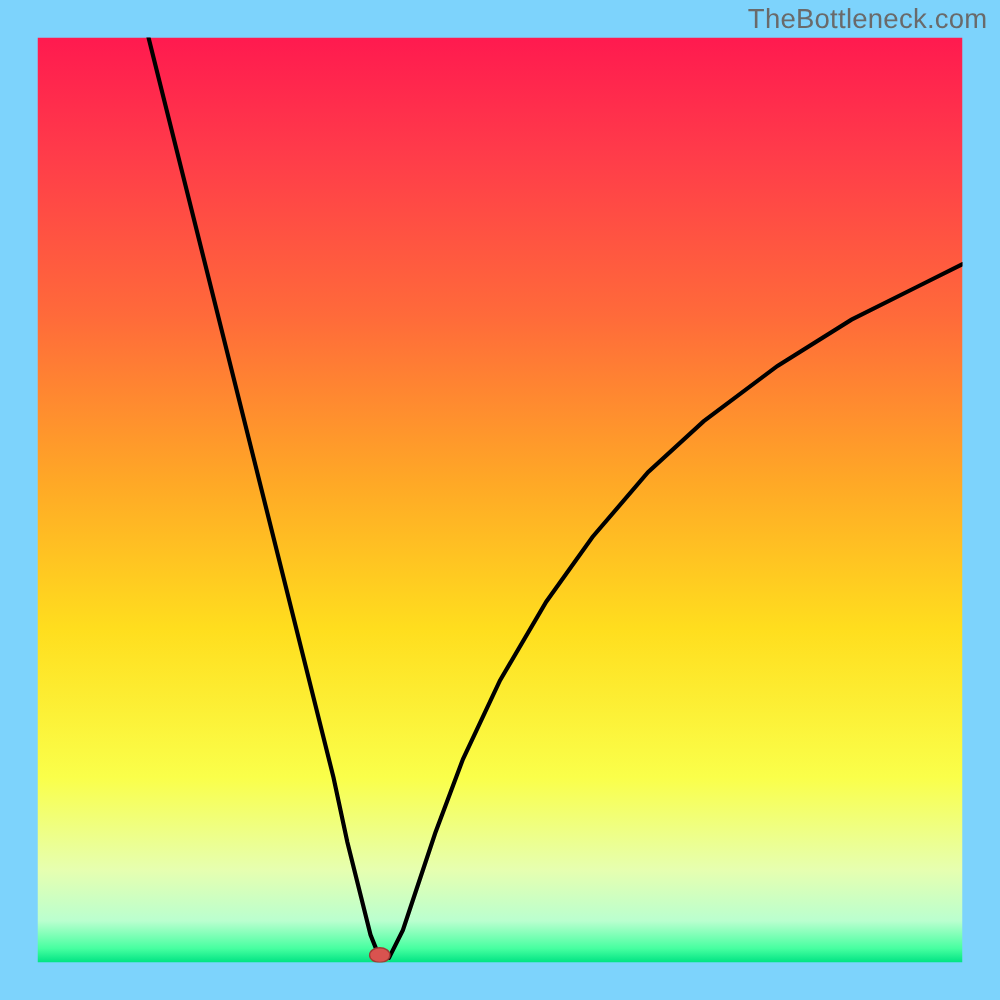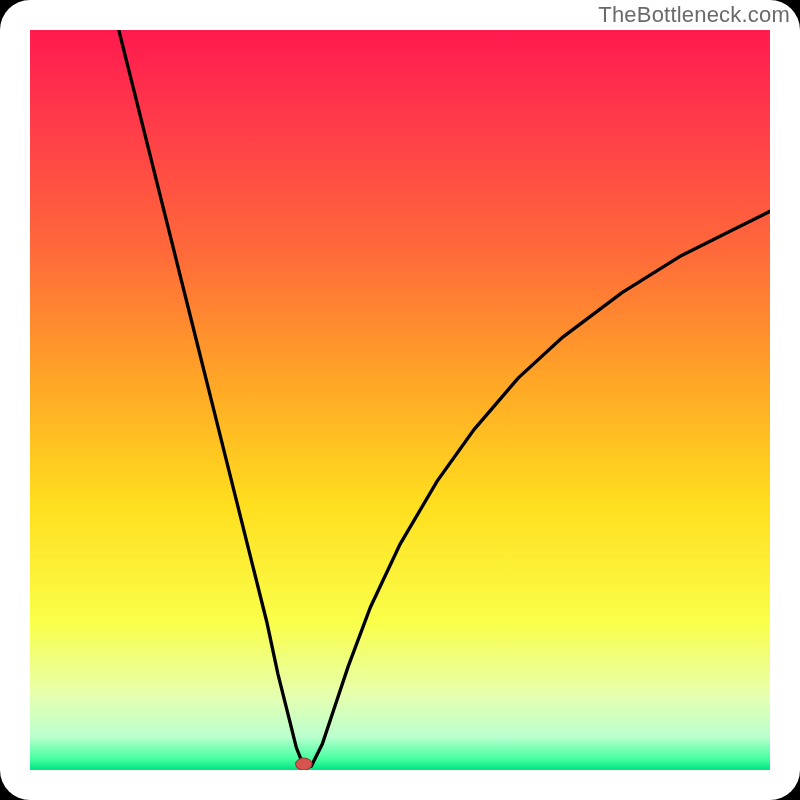--- a/index.html
+++ b/index.html
@@ -8,22 +8,21 @@
     width: 800px;
     height: 800px;
     overflow: hidden;
     background: #000;
     font-family: Arial, Helvetica, sans-serif;
   }
   .outer {
     position: relative;
     width: 800px;
     height: 800px;
-    background: #ffffff;
-    border-radius: 30px;
+    background: #7dd3fc;
   }
   .plot {
     position: absolute;
     left: 30px;
     top: 30px;
     width: 740px;
     height: 740px;
   }
   .watermark {
     position: absolute;

